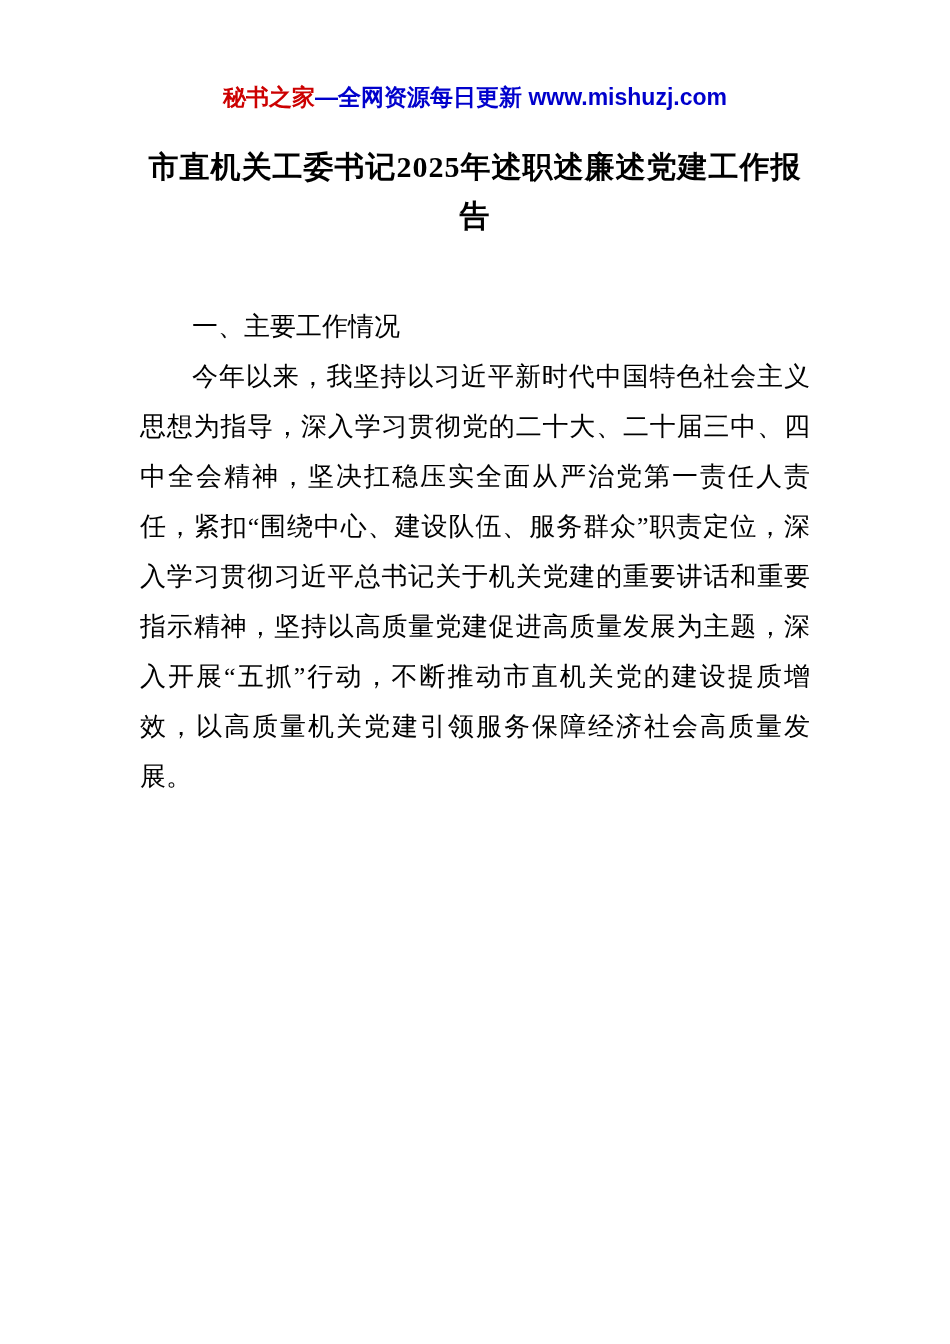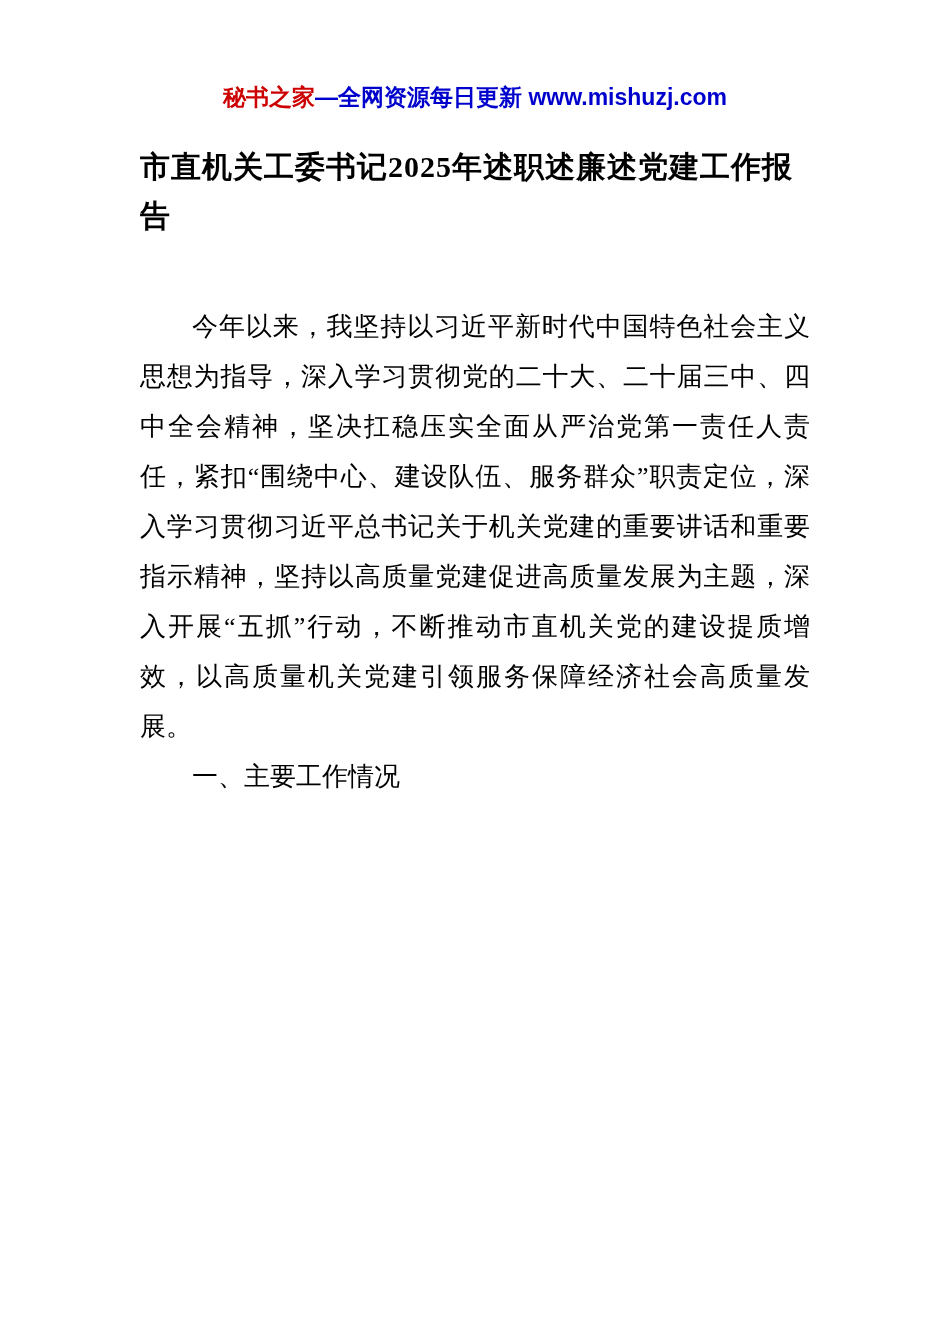--- a/index.html
+++ b/index.html
@@ -25,20 +25,21 @@
     text-align: center;
     font-size: 23px;
     font-weight: bold;
     white-space: nowrap;
     margin: 0 0 30px 0;
     font-family: "Liberation Sans", "DejaVu Sans", sans-serif;
   }
   .doc-title {
     font-size: 30px;
     font-weight: bold;
+    text-align: center;
     line-height: 1.62;
     margin: 0 0 62px 0;
     letter-spacing: 1px;
   }
   .body-text {
     font-size: 26px;
     line-height: 50px;
   }
   .para {
     margin: 0;
@@ -52,17 +53,17 @@
 
 <div class="page">
 
   <div class="site-header">
     <span style="color: rgb(204, 0, 0);">秘书之家</span><span style="color: rgb(0, 0, 204);">—全网资源每日更新 www.mishuzj.com</span>
   </div>
 
   <h1 class="doc-title">市直机关工委书记2025年述职述廉述党建工作报告</h1>
 
   <div class="body-text">
+    <p class="para">一、主要工作情况</p>
     <p class="para">今年以来，我坚持以习近平新时代中国特色社会主义思想为指导，深入学习贯彻党的二十大、二十届三中、四中全会精神，坚决扛稳压实全面从严治党第一责任人责任，紧扣“围绕中心、建设队伍、服务群众”职责定位，深入学习贯彻习近平总书记关于机关党建的重要讲话和重要指示精神，坚持以高质量党建促进高质量发展为主题，深入开展“五抓”行动，不断推动市直机关党的建设提质增效，以高质量机关党建引领服务保障经济社会高质量发展。</p>
-    <p class="para">一、主要工作情况</p>
   </div>
 
 </div>
 
 </body></html>

